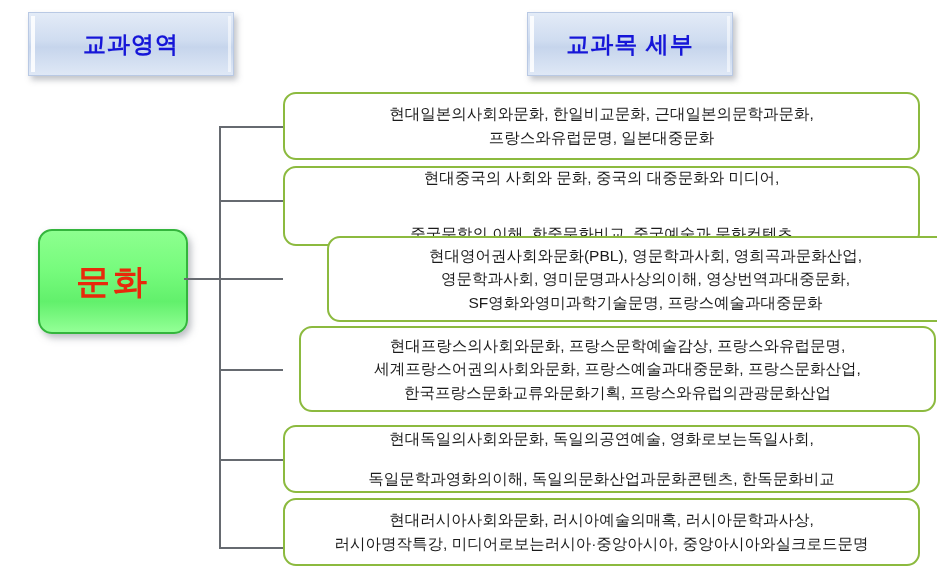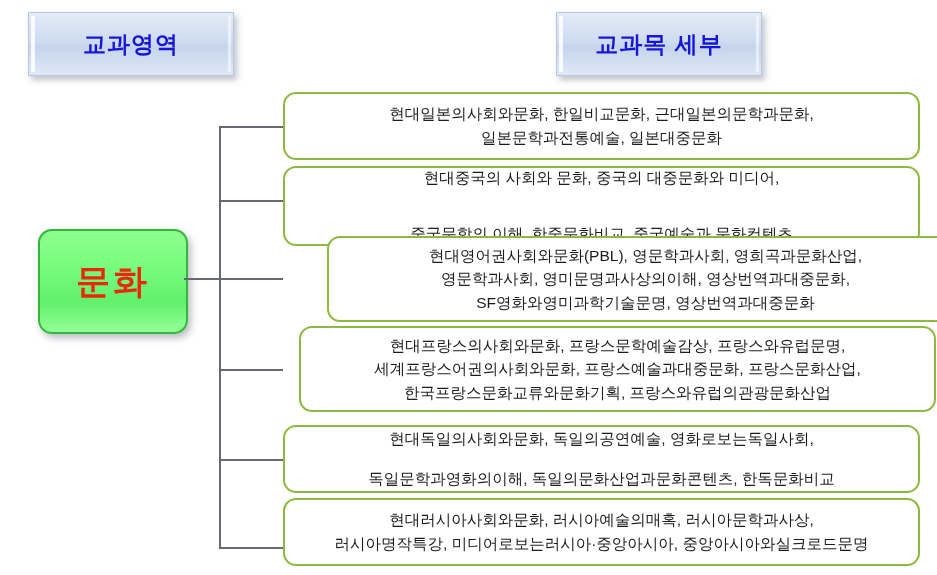--- a/index.html
+++ b/index.html
@@ -50,21 +50,21 @@
     background: rgba(255,255,255,0.55);
   }
   #header-area {
     left: 28px;
     top: 12px;
     width: 204px;
     height: 62px;
     font-size: 23px;
   }
   #header-detail {
-    left: 556px;
+    left: 527px;
     top: 12px;
     width: 204px;
     height: 62px;
     font-size: 23px;
   }
 
   
   #root-node {
     position: absolute;
     left: 38px;
@@ -138,32 +138,32 @@
 
   <div class="conn conn-h" style="left:219px; top:126px; width:64px;"></div>
   <div class="conn conn-h" style="left:219px; top:200px; width:64px;"></div>
   <div class="conn conn-h" style="left:219px; top:278px; width:64px;"></div>
   <div class="conn conn-h" style="left:219px; top:369px; width:64px;"></div>
   <div class="conn conn-h" style="left:219px; top:459px; width:64px;"></div>
   <div class="conn conn-h" style="left:219px; top:547px; width:64px;"></div>
 
   <div class="content-box" style="top:92px; height:68px;">
     <div class="content-line">현대일본의사회와문화,  한일비교문화, 근대일본의문학과문화,</div>
-    <div class="content-line">일본문학과전통예술,  일본대중문화</div>
+    <div class="content-line">프랑스와유럽문명,  일본대중문화</div>
   </div>
 
   <div class="content-box" style="top:166px; height:80px;gap:32px;">
     <div class="content-line">현대중국의 사회와 문화, 중국의 대중문화와 미디어,</div>
     <div class="content-line">중국문학의 이해, 한중문화비교, 중국예술과 문화컨텐츠</div>
   </div>
 
   <div class="content-box" style="top:236px; height:86px;margin-left:44px;">
     <div class="content-line">현대영어권사회와문화(PBL),  영문학과사회, 영희곡과문화산업,</div>
     <div class="content-line">영문학과사회, 영미문명과사상의이해, 영상번역과대중문화,</div>
-    <div class="content-line">SF영화와영미과학기술문명,  영상번역과대중문화</div>
+    <div class="content-line">SF영화와영미과학기술문명,  프랑스예술과대중문화</div>
   </div>
 
   <div class="content-box" style="top:326px; height:86px;margin-left:16px;">
     <div class="content-line">현대프랑스의사회와문화,  프랑스문학예술감상,  프랑스와유럽문명,</div>
     <div class="content-line">세계프랑스어권의사회와문화,  프랑스예술과대중문화,  프랑스문화산업,</div>
     <div class="content-line">한국프랑스문화교류와문화기획,  프랑스와유럽의관광문화산업</div>
   </div>
 
   <div class="content-box" style="top:425px; height:68px;gap:16px;">
     <div class="content-line">현대독일의사회와문화,  독일의공연예술, 영화로보는독일사회,</div>

